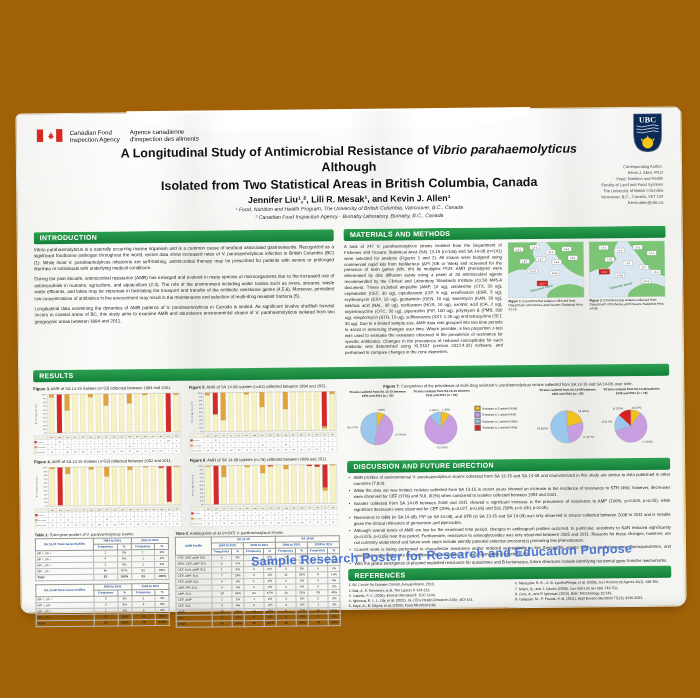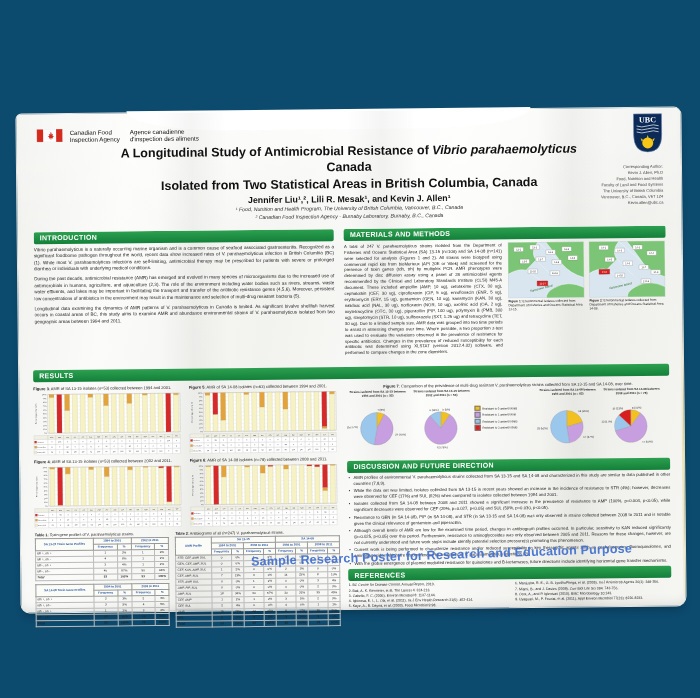--- a/index.html
+++ b/index.html
@@ -1,17 +1,17 @@
 <!DOCTYPE html>
 <html><head>
 <meta charset="utf-8">
 <style>
   html,body{margin:0;padding:0;background:#ffffff;width:700px;height:698px;overflow:hidden;
     font-family:"Liberation Sans",sans-serif;-webkit-text-size-adjust:none;}
-  .scene{position:relative;width:700px;height:698px;background:#0c4a6e;}
+  .scene{position:relative;width:700px;height:698px;background:#a16207;}
   
   .poster{position:absolute;left:18px;top:110px;width:664px;height:498px;
     background:
       radial-gradient(120% 55% at 50% 0%, rgba(255,255,255,.85), rgba(255,255,255,0) 60%),
       linear-gradient(100deg,#f0f0ed 0%,#fbfbf9 16%,#f2f2ef 38%,#fcfcfa 60%,#efefec 84%,#f6f6f3 100%);
     border:1px solid #e3e3df;border-radius:6px 8px 10px 9px;
     transform:rotate(-0.6deg);
     box-shadow:0 6px 10px -4px rgba(0,0,0,.28), inset 0 -8px 14px -10px rgba(0,0,0,.18);}
   .fold{position:absolute;top:0;bottom:0;width:70px;pointer-events:none;
     background:linear-gradient(to right,transparent,rgba(110,110,105,.07),transparent);}
@@ -144,21 +144,21 @@
           <div class="corr-line">Corresponding Author:</div>
           <div class="corr-line">Kevin J. Allen, Ph.D</div>
           <div class="corr-line">Food, Nutrition and Health</div>
           <div class="corr-line">Faculty of Land and Food Systems</div>
           <div class="corr-line">The University of British Columbia</div>
           <div class="corr-line">Vancouver, B.C., Canada, V6T 1Z4</div>
           <div class="corr-line">Kevin.allen@ubc.ca</div>
         </div>
 
       <div class="title-block">
-        <div class="title-l1"><span>A Longitudinal Study of Antimicrobial Resistance of </span><span class="title-italic">Vibrio parahaemolyticus</span><span> Canada</span></div>
+        <div class="title-l1"><span>A Longitudinal Study of Antimicrobial Resistance of </span><span class="title-italic">Vibrio parahaemolyticus</span><span> Although</span></div>
         <div class="title-l2">Isolated from Two Statistical Areas in British Columbia, Canada</div>
         <div class="authors">Jennifer Liu¹,², Lili R. Mesak¹, and Kevin J. Allen¹</div>
         <div class="affil">¹ Food, Nutrition and Health Program, The University of British Columbia, Vancouver, B.C., Canada</div>
         <div class="affil">² Canadian Food Inspection Agency - Burnaby Laboratory, Burnaby, B.C., Canada</div>
       </div>
 
       <div class="cols">
         <div class="col-l">
           <div class="bar">INTRODUCTION</div>
           <div class="body-text">

